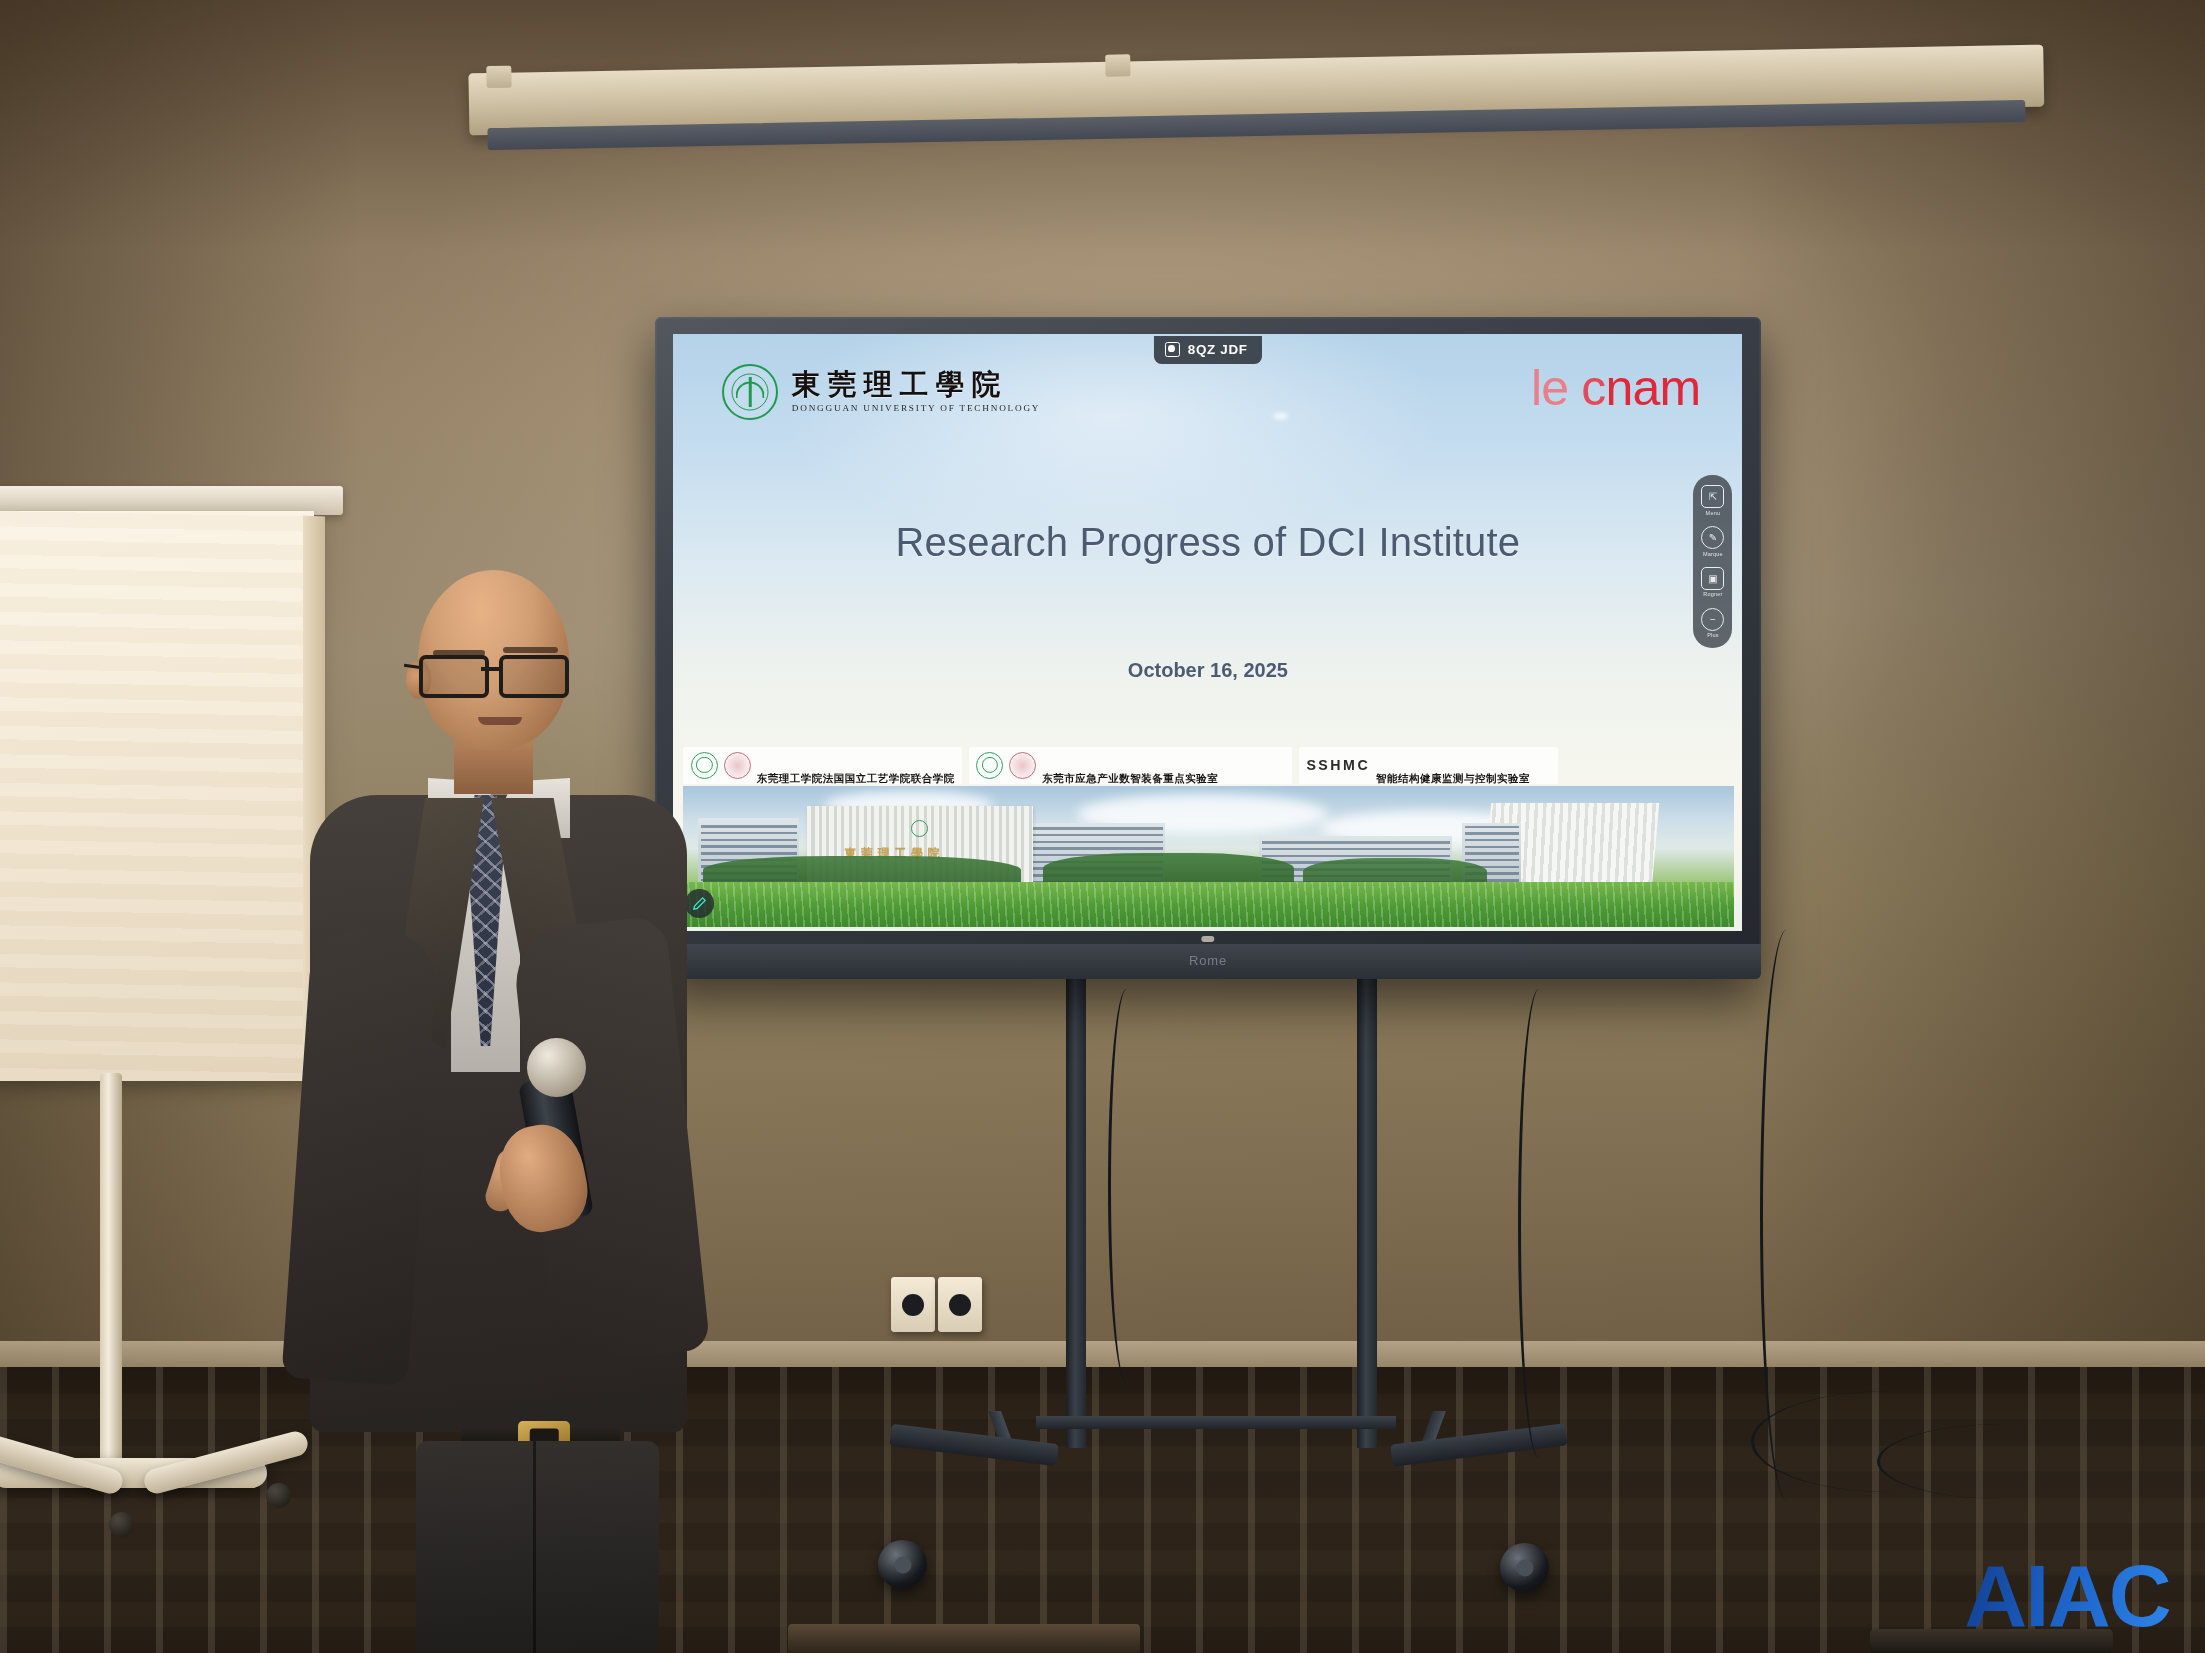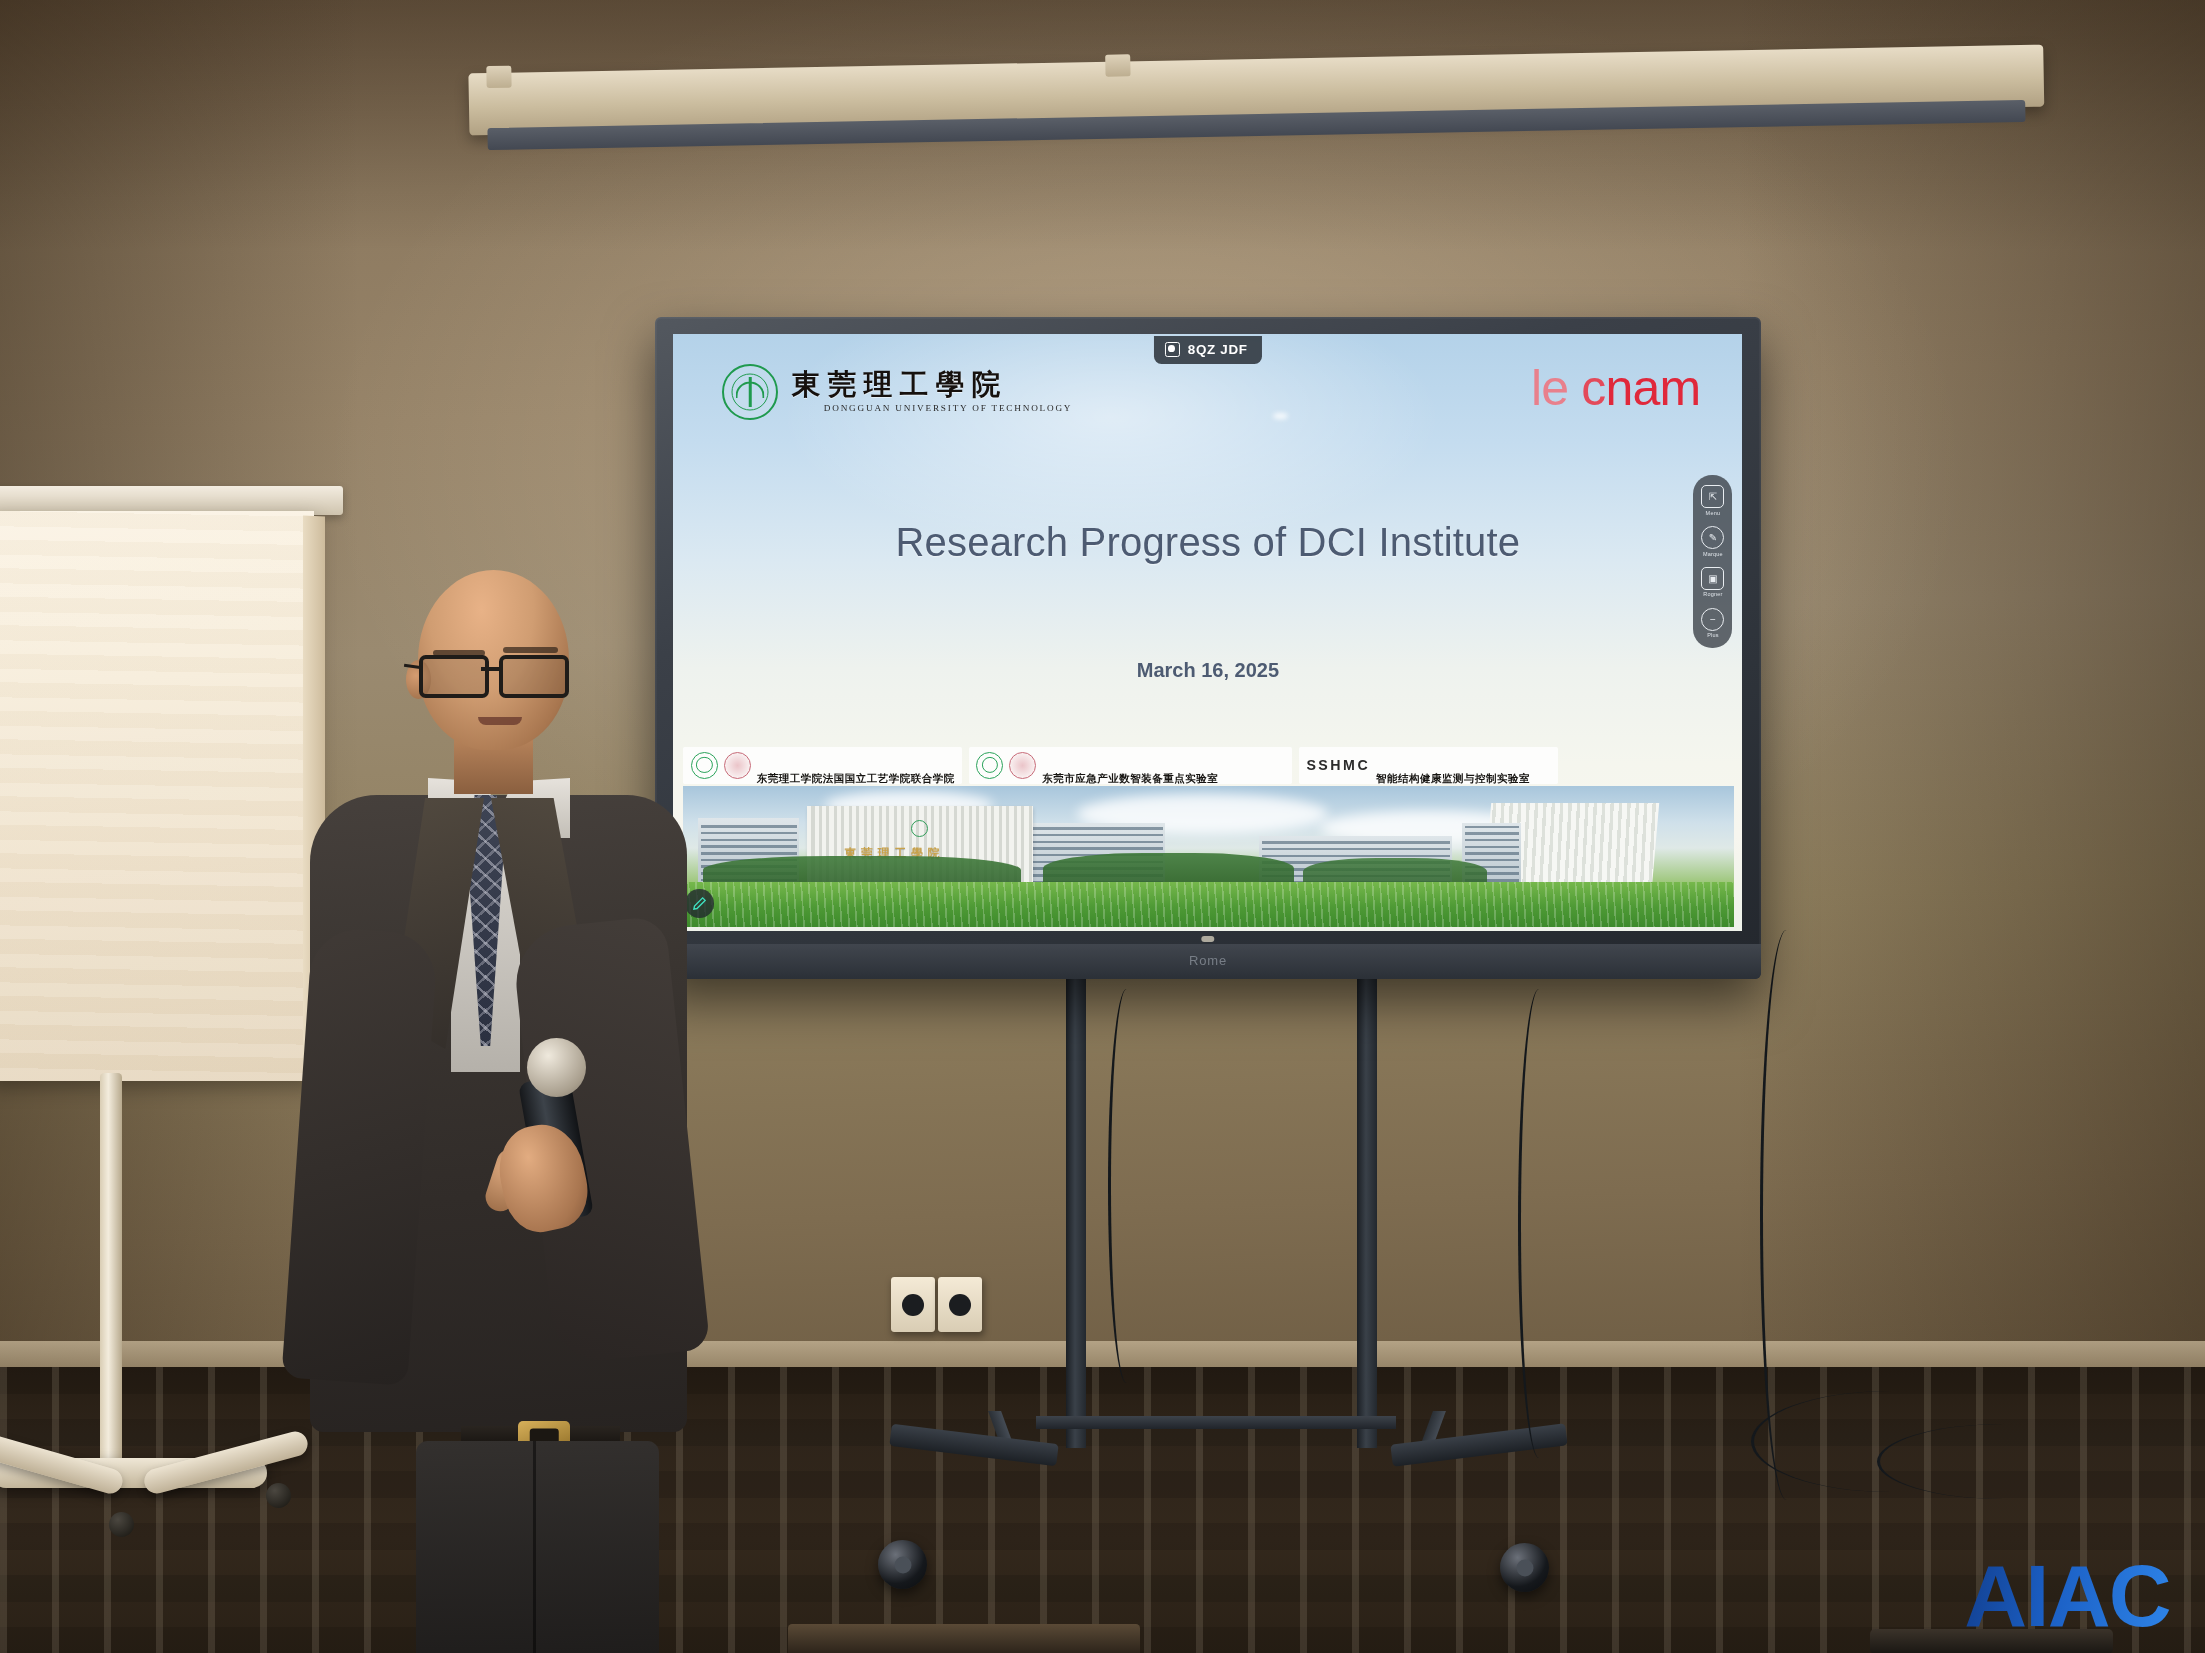--- a/index.html
+++ b/index.html
@@ -99,21 +99,21 @@
   .dgut-seal::before{content:"";position:absolute;left:50%;top:50%;width:35px;height:35px;
         transform:translate(-50%,-50%);border-radius:50%;border:1.7px solid #1f9a4e;}
   .dgut-seal::after{content:"";position:absolute;left:50%;top:22%;width:2.5px;height:56%;
         transform:translateX(-50%);background:#1f9a4e;}
   .dgut-seal .arc{position:absolute;left:50%;top:50%;width:25px;height:15px;
         transform:translate(-50%,-62%);border:2.5px solid #1f9a4e;border-bottom:none;
         border-radius:15px 15px 0 0;}
   .dgut-cn{font-family:"DejaVu Sans",sans-serif;font-size:28.5px;letter-spacing:7.5px;
         color:#16110e;line-height:1;font-weight:600;text-shadow:0 0.8px 0 rgba(255,255,255,.5);}
   .dgut-en{font-family:"Liberation Serif",serif;font-size:9.2px;letter-spacing:1.8px;
-        color:#2a2a2a;margin-top:4.2px;margin-left:32px;}
+        color:#2a2a2a;margin-top:4.2px;}
 
   
   .cnam{position:absolute;right:42px;top:28.5px;font-size:50px;line-height:1;
         letter-spacing:-0.8px;white-space:nowrap;}
   .cnam .le{color:#e8808c;font-weight:300;}
   .cnam .c{color:#e34a5a;font-weight:400;}
   .cnam .nam{color:#e0283b;font-weight:400;}
 
   .slide-title{position:absolute;left:0;top:186px;width:100%;text-align:center;
         font-size:40px;font-weight:400;color:#4d5b72;letter-spacing:0.2px;
@@ -351,21 +351,21 @@
             </div>
           <div>
             <div class="dgut-cn">東莞理工學院</div>
             <div class="dgut-en">DONGGUAN UNIVERSITY OF TECHNOLOGY</div>
           </div>
         </div>
 
         <div class="cnam"><span class="le">le</span>&nbsp;<span class="c">c</span><span class="nam">nam</span></div>
 
         <div class="slide-title">Research Progress of DCI Institute</div>
-        <div class="slide-date">March 16, 2025</div>
+        <div class="slide-date">October 16, 2025</div>
 
         <div class="partners">
           <div class="plogo">
             <div class="seal-g"></div>
             <div class="seal-r"></div>
             <div class="ptxt">
               <div class="pcn">东莞理工学院法国国立工艺学院联合学院</div>
               <div class="pen">DGUT-CNAM Institute , Dongguan University of Technology</div>
             </div>
           </div>

